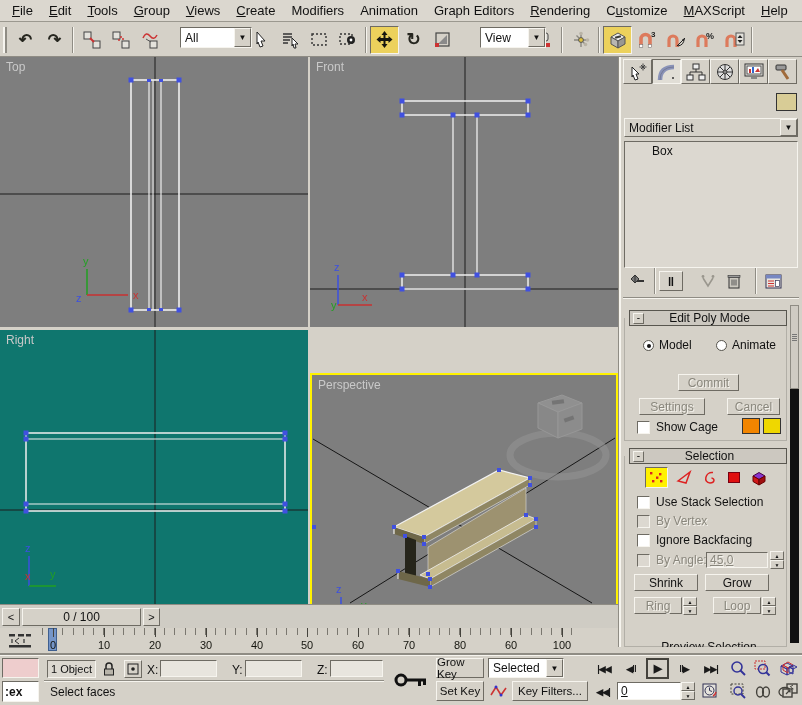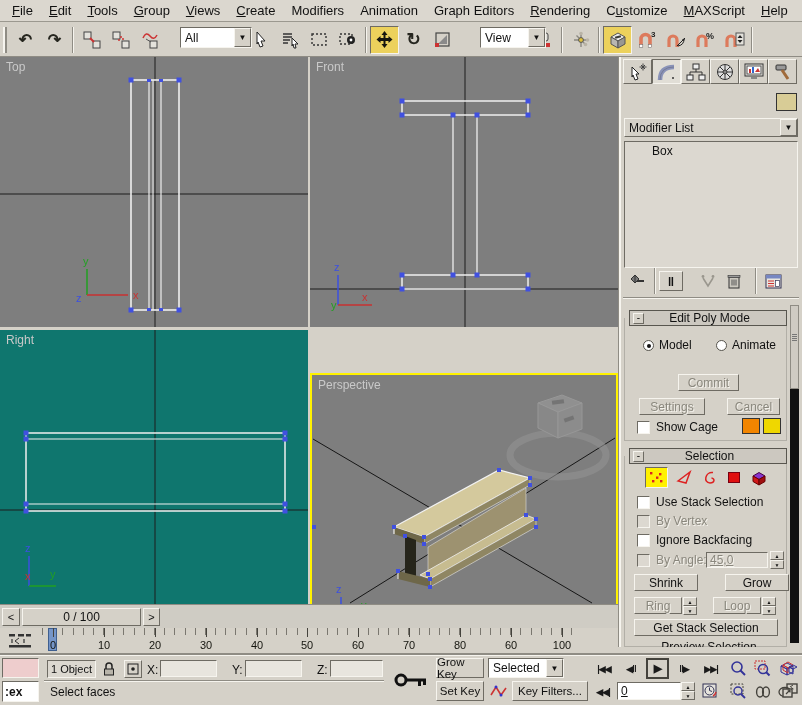--- a/index.html
+++ b/index.html
@@ -749,40 +749,37 @@
     <div class="field abs dis" style="left:85px;top:495px;width:62px;height:16px;background:#dcd8d0;">
         <span>45,0</span>
       </div>
     <div class="spin abs" style="left:149px;top:494px;">
         <div>▲</div>
         <div>▼</div>
       </div>
     <div class="raised btn abs" style="left:13px;top:517px;width:64px;height:17px;">
         <span>Shrink</span>
       </div>
-    <div class="raised btn abs" style="left:104px;top:517px;width:64px;height:17px;">
+    <div class="raised btn abs" style="left:84px;top:517px;width:64px;height:17px;">
         <span>Grow</span>
       </div>
     <div class="raised btn abs dis" style="left:13px;top:540px;width:48px;height:17px;">
         <span>Ring</span>
       </div>
     <div class="spin abs" style="left:62px;top:540px;">
         <div>▲</div>
         <div>▼</div>
       </div>
     <div class="raised btn abs dis" style="left:92px;top:540px;width:48px;height:17px;">
         <span>Loop</span>
       </div>
     <div class="spin abs" style="left:141px;top:540px;">
         <div>▲</div>
         <div>▼</div>
       </div>
-    <div class="raised btn abs" style="left:13px;top:562px;width:144px;height:17px;">
-        <span>Get Stack Selection</span>
-      </div>
     <div class="abs" style="left:13px;top:583px;width:150px;text-align:center;"><span>Preview Selection</span></div>
 
     <div class="abs" style="left:169px;top:248px;width:9px;height:338px;background:#111;">
       <div style="position:absolute;left:0;top:0;width:9px;height:84px;background:#cfcbc3;border:1px solid #8f8c84;">
         <div style="margin:28px 1px 0 1px;height:1px;background:#777;box-shadow:0 2px 0 #777,0 4px 0 #777,0 6px 0 #777;"></div>
       </div>
     </div>
   </div>
 
   <div class="abs" style="left:618px;top:57px;width:2px;height:590px;border-left:1px solid #8f8c84;border-right:1px solid #f6f4ee;"></div>

